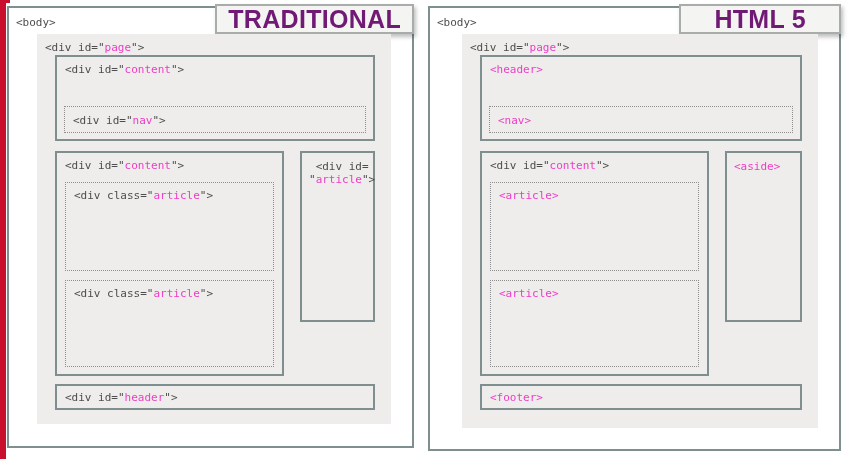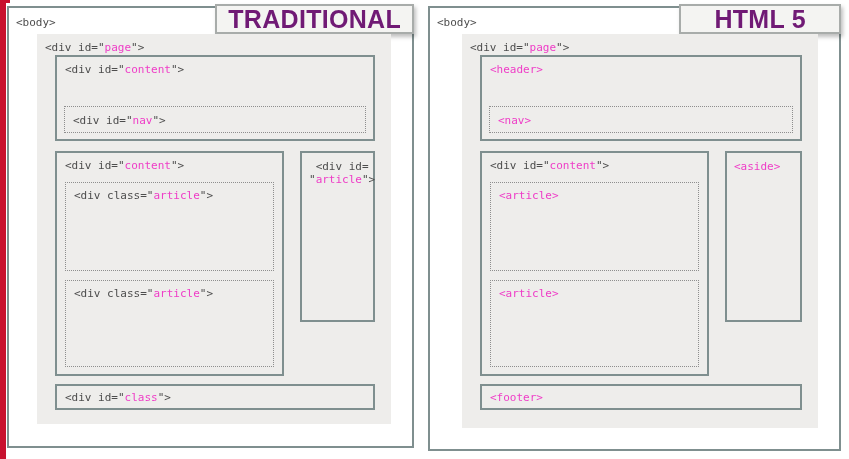--- a/index.html
+++ b/index.html
@@ -94,21 +94,21 @@
         <div class="dotted article-2">
           <div class="code label"><span>&lt;div class="</span><span class="v">article</span><span>"&gt;</span></div>
         </div>
       </div>
 
       <div class="box side-box">
         <div class="code label"><span>&lt;div id=</span><br><span>"</span><span class="v">article</span><span>"&gt;</span></div>
       </div>
 
       <div class="box footer-box">
-        <div class="code label"><span>&lt;div id="</span><span class="v">class</span><span>"&gt;</span></div>
+        <div class="code label"><span>&lt;div id="</span><span class="v">header</span><span>"&gt;</span></div>
       </div>
     </div>
   </section>
 
   <section class="panel panel-right">
     <div class="panel-title">HTML 5</div>
     <div class="code body-label">&lt;body&gt;</div>
 
     <div class="page">
       <div class="code page-label"><span>&lt;div id="</span><span class="v">page</span><span>"&gt;</span></div>

